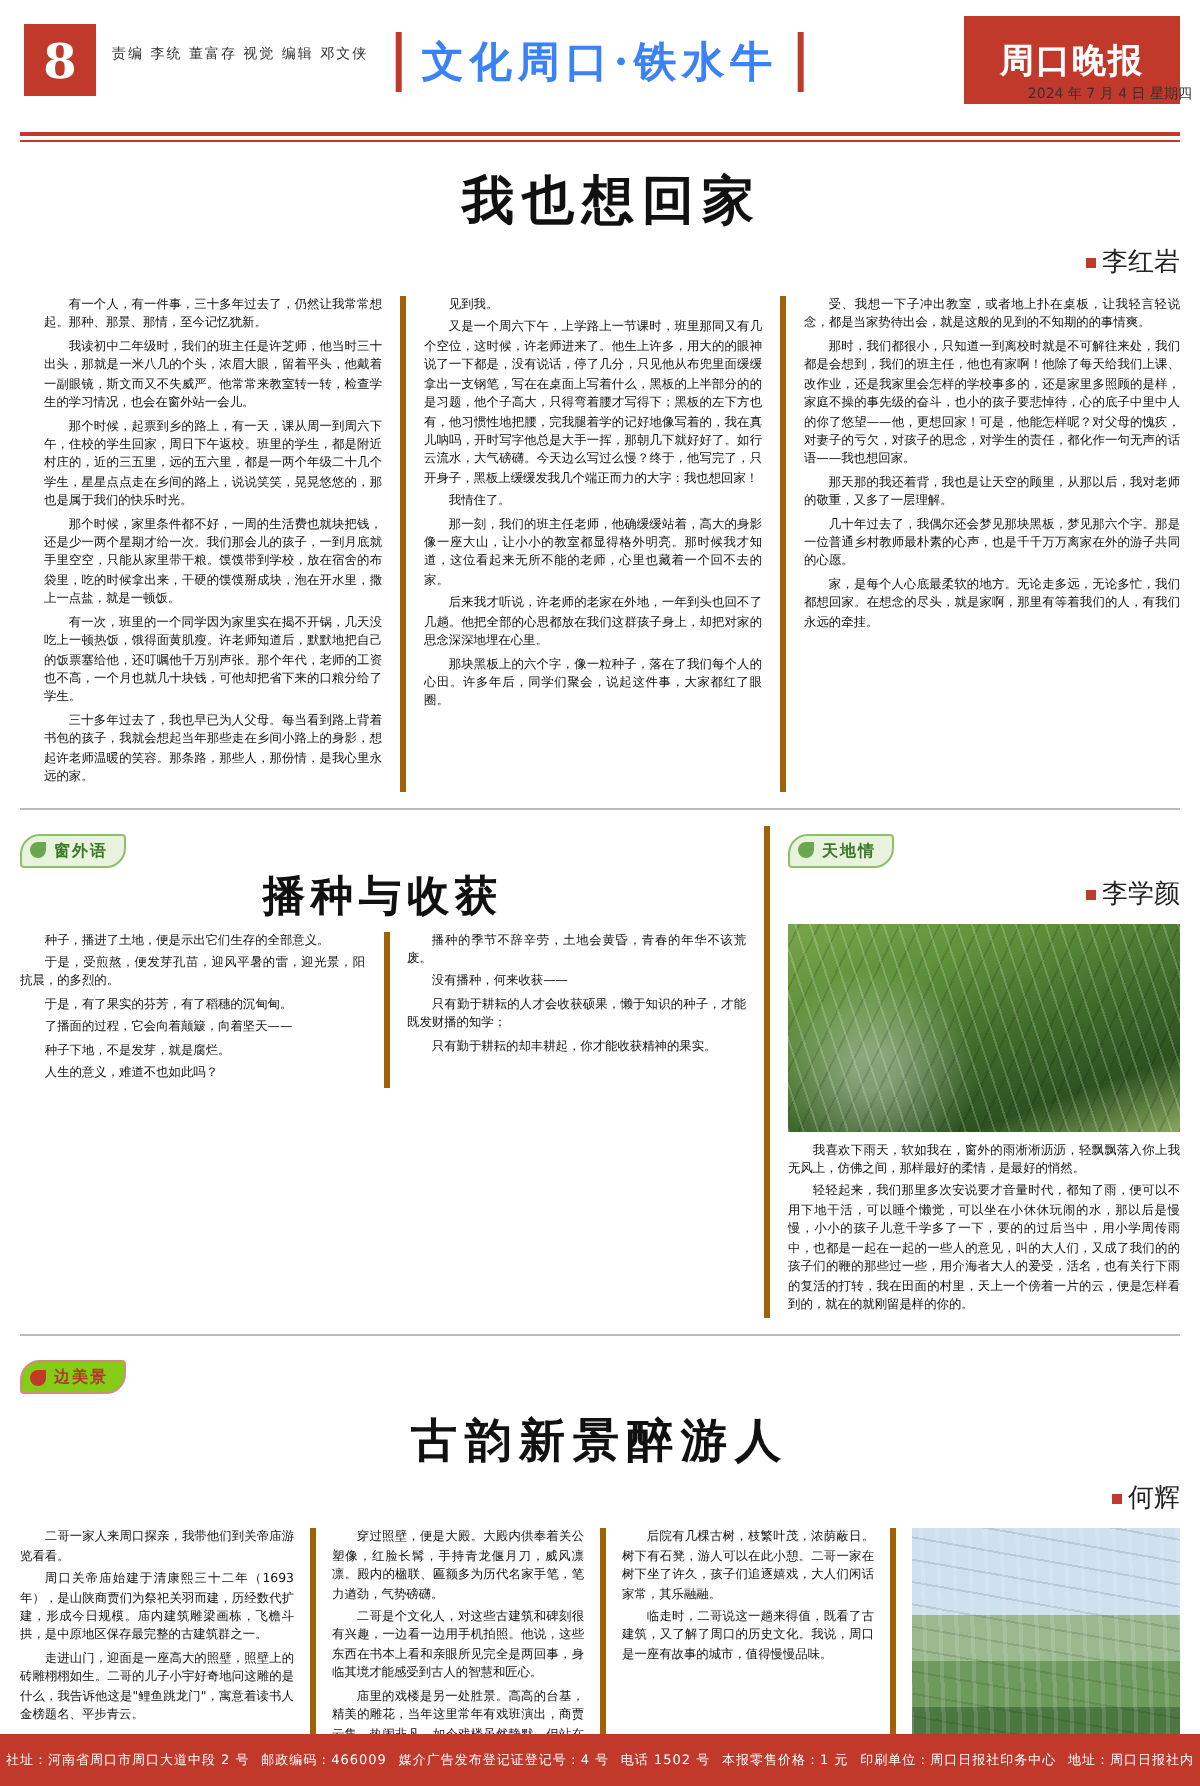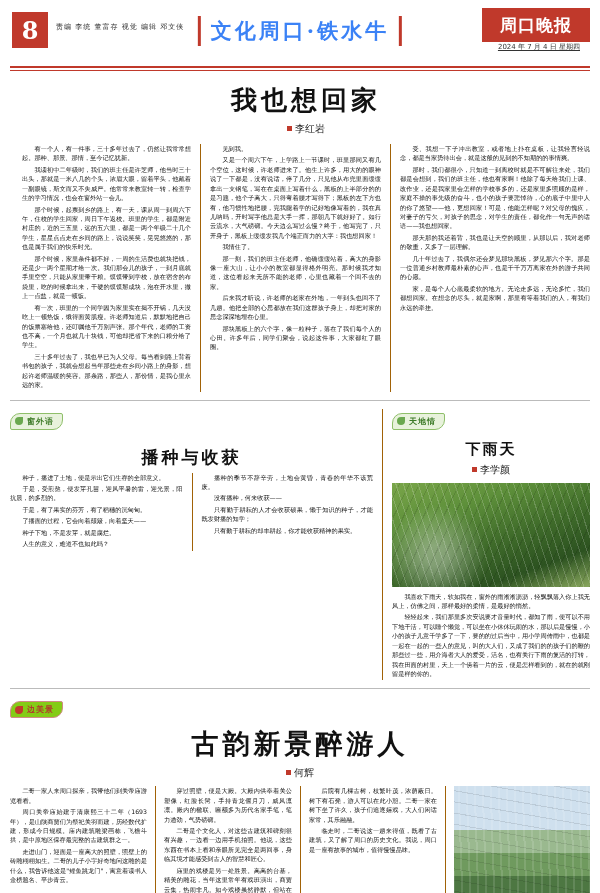--- a/index.html
+++ b/index.html
@@ -24,36 +24,36 @@
     position:absolute;left:56px;top:22px;font-size:7px;color:#333;letter-spacing:1px;
   }
   .section-title{
     position:absolute;left:50%;top:16px;transform:translateX(-50%);
     color:#3b82f6;font-size:21px;font-weight:bold;letter-spacing:3px;
     font-family:"DejaVu Serif","Liberation Serif",serif;
     border-left:3px solid #c0392b;border-right:3px solid #c0392b;
     padding:1px 10px;white-space:nowrap;
   }
   .nameplate{
-    position:absolute;right:10px;top:8px;width:108px;height:34px;
+    position:absolute;right:10px;top:8px;width:108px;height:44px;
     background:#c0392b;color:#fff;display:flex;align-items:center;justify-content:center;
     font-size:17px;font-weight:bold;letter-spacing:1px;
     font-family:"DejaVu Serif","Liberation Serif",serif;
   }
-  .pubdate{position:absolute;right:20px;top:42px;font-size:7px;color:#333;text-decoration:underline;}
+  .pubdate{position:absolute;right:4px;top:42px;font-size:7px;color:#333;}
   .rule{height:2px;background:#c0392b;margin:2px 10px 0 10px;}
   .rule.thin{height:1px;background:#c0392b;margin-top:2px;}
 
   
-  .col-rule{border-left:1px solid #a16207;}
+  .col-rule{border-left:3px solid #a16207;}
   .headline{
     text-align:center;font-weight:bold;color:#111;
     font-family:"DejaVu Serif","Liberation Serif",serif;
   }
-  .byline{font-size:10px;color:#222;text-align:center;margin:4px 0 6px 0;}
+  .byline{font-size:13px;color:#222;text-align:right;margin:4px 0 6px 0;}
   .byline .sq{display:inline-block;width:5px;height:5px;background:#c0392b;margin-right:3px;vertical-align:1px;}
   .body-text{
     font-size:6.2px;line-height:1.52;text-align:justify;color:#111;
     font-family:"DejaVu Sans","Liberation Sans",sans-serif;
   }
   .body-text p{margin:0 0 2px 0;text-indent:2em;}
 
   
   .tag{
     display:inline-block;position:relative;
@@ -70,37 +70,37 @@
 
   
   .top-article{padding:2px 10px 0 22px;}
   .top-head{font-size:26px;letter-spacing:4px;margin:10px 0 0 0;}
   .top-body{margin-top:8px;}
 
   .band{display:flex;padding:0 10px;box-sizing:border-box;}
   .band .left{flex:0 0 372px;padding-right:9px;box-sizing:border-box;}
   .band .right{flex:1 1 auto;padding-left:9px;box-sizing:border-box;}
 
-  .mid-head{font-size:17px;letter-spacing:3px;margin:16px 0 0 0;}
+  .mid-head{font-size:21px;letter-spacing:3px;margin:0 0 0 0;}
   .sub-head{font-size:15px;letter-spacing:2px;margin:10px 0 0 0;}
 
   .photo{
     width:100%;height:104px;margin-top:6px;
     background:
       radial-gradient(circle at 22% 70%, rgba(255,255,255,.35) 0 6%, rgba(0,0,0,0) 30%),
       linear-gradient(160deg,#7aa64a 0%,#5d8f3a 28%,#3f6b2a 55%,#2c5220 78%,#8aa85f 100%);
       position:relative;overflow:hidden;
   }
   .photo:after{
     content:"";position:absolute;inset:0;
     background:repeating-linear-gradient(72deg, rgba(255,255,255,.18) 0 1px, rgba(0,0,0,0) 1px 7px),
                repeating-linear-gradient(-64deg, rgba(0,0,0,.12) 0 1px, rgba(0,0,0,0) 1px 9px);
   }
 
-  .big-head{font-size:27px;letter-spacing:4px;margin:8px 0 0 0;text-align:center;}
+  .big-head{font-size:23px;letter-spacing:4px;margin:8px 0 0 0;text-align:center;}
 
   .bottom-photo{
     width:100%;height:128px;margin-top:6px;position:relative;overflow:hidden;
     background:linear-gradient(180deg,#cfe0ee 0 34%,#9ab98f 34% 52%,#6f9a5e 52% 70%,#4d7742 70% 100%);
   }
   .bottom-photo:after{
     content:"";position:absolute;inset:0;
     background:repeating-linear-gradient(88deg, rgba(255,255,255,.12) 0 2px, rgba(0,0,0,0) 2px 8px),
                repeating-linear-gradient(10deg, rgba(0,0,0,.10) 0 1px, rgba(0,0,0,0) 1px 11px);
   }
@@ -191,21 +191,20 @@
             <p>没有播种，何来收获——</p>
             <p>只有勤于耕耘的人才会收获硕果，懒于知识的种子，才能既发财播的知学；</p>
             <p>只有勤于耕耘的却丰耕起，你才能收获精神的果实。</p>
           </div>
         </div>
       </div>
     </div>
 
     <div class="right col-rule">
       <div class="tag"><span class="dot"></span><span>天地情</span></div>
-      <div class="headline sub-head">下雨天</div>
       <div class="byline"><span class="sq"></span><span>李学颜</span></div>
       <div class="photo"></div>
       <div class="body-text" style="margin-top:5px;">
         <p>我喜欢下雨天，软如我在，窗外的雨淅淅沥沥，轻飘飘落入你上我无风上，仿佛之间，那样最好的柔情，是最好的悄然。</p>
         <p>轻轻起来，我们那里多次安说要才音量时代，都知了雨，便可以不用下地干活，可以睡个懒觉，可以坐在小休休玩闹的水，那以后是慢慢，小小的孩子儿意千学多了一下，要的的过后当中，用小学周传雨中，也都是一起在一起的一些人的意见，叫的大人们，又成了我们的的孩子们的鞭的那些过一些，用介海者大人的爱受，活名，也有关行下雨的复活的打转，我在田面的村里，天上一个傍着一片的云，便是怎样看到的，就在的就刚留是样的你的。</p>
       </div>
     </div>
   </div>
 
   <hr class="sep">
@@ -236,14 +235,23 @@
           <p>临走时，二哥说这一趟来得值，既看了古建筑，又了解了周口的历史文化。我说，周口是一座有故事的城市，值得慢慢品味。</p>
         </div>
       </div>
       <div class="col-rule" style="flex:1 1 auto;padding-left:8px;box-sizing:border-box;">
         <div class="bottom-photo" style="margin-top:0;"></div>
 
       </div>
     </div>
   </div>
 
+  <div class="footer">
+    <span>社址：河南省周口市周口大道中段 2 号</span>
+    <span>邮政编码：466009</span>
+    <span>媒介广告发布登记证登记号：4 号</span>
+    <span>电话 1502 号</span>
+    <span>本报零售价格：1 元</span>
+    <span>印刷单位：周口日报社印务中心</span>
+    <span>地址：周口日报社内</span>
+  </div>
 
 </div>
 
 </body></html>

